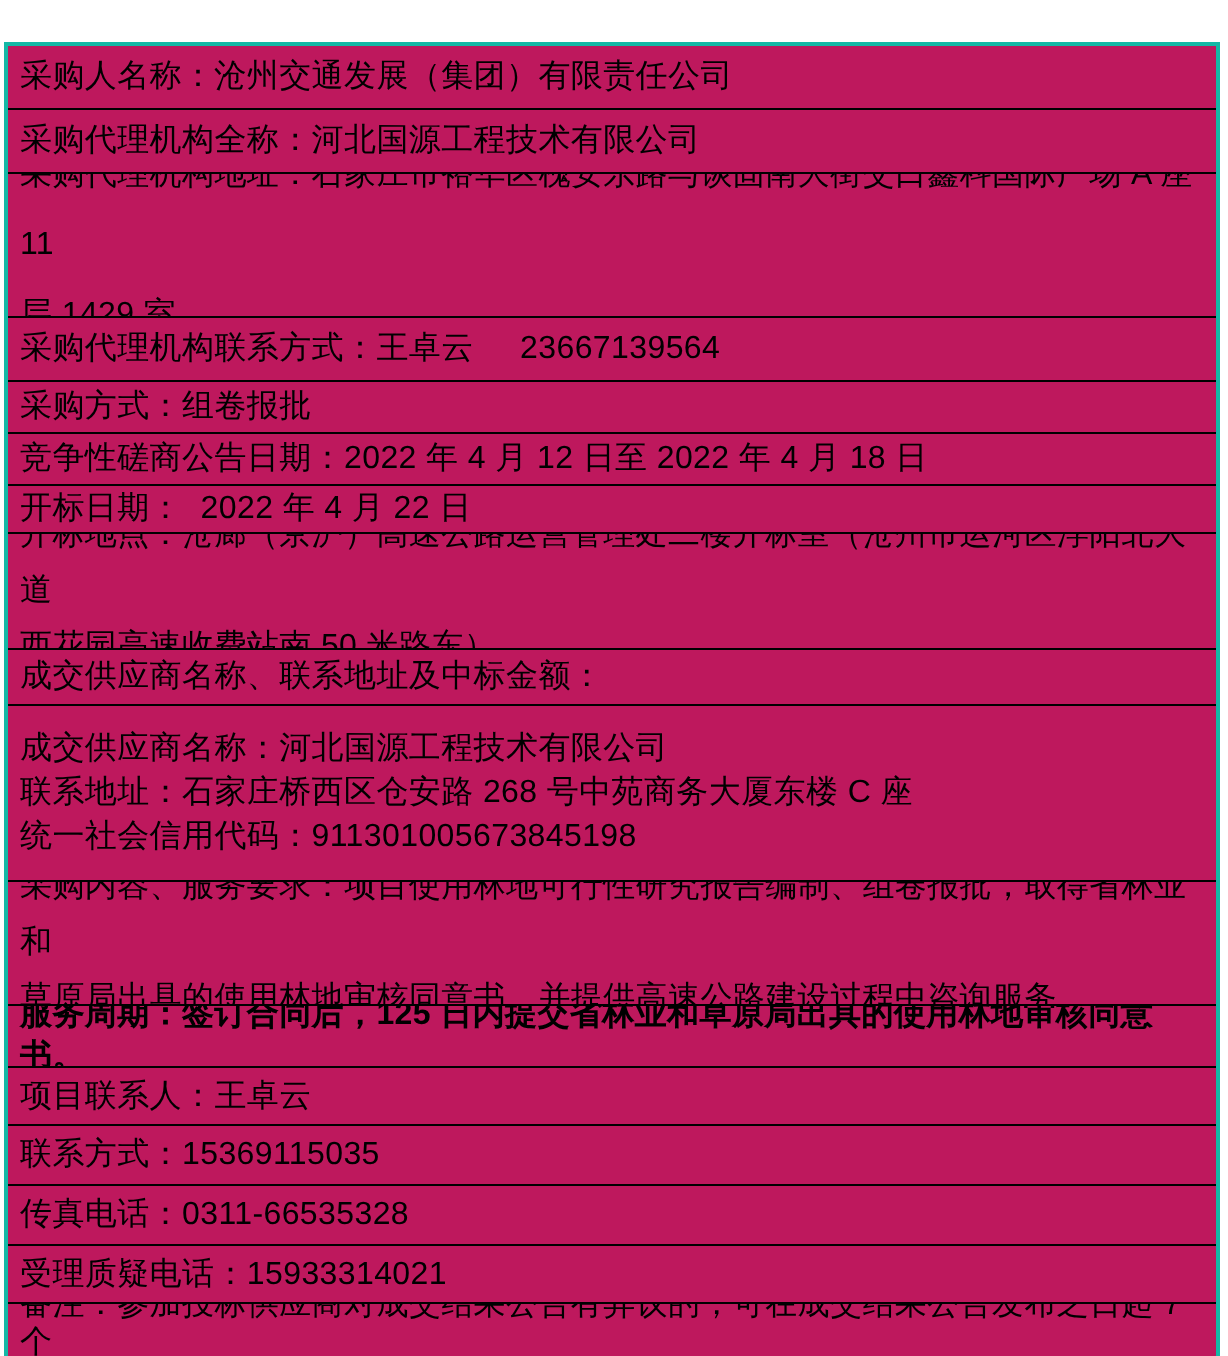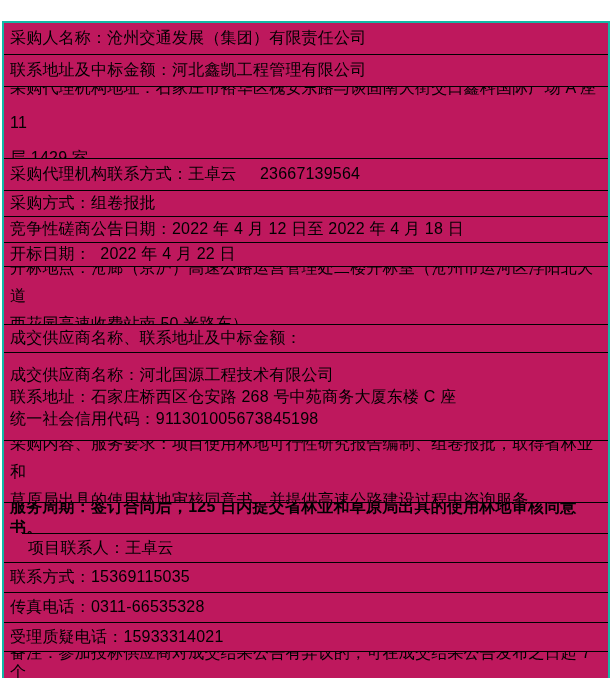--- a/index.html
+++ b/index.html
@@ -44,35 +44,35 @@
   .r2  { height: 72px; } .r2  .line { line-height: 35px; }
   .r3  { height: 32px; }
   .r4  { height: 26px; }
   .r5  { height: 26px; }
   .r6  { height: 24px; }
   .r7  { height: 58px; } .r7  .line { line-height: 28px; }
   .r8  { height: 28px; }
   .r9  { height: 88px; } .r9  .line { line-height: 22px; }
   .r10 { height: 62px; } .r10 .line { line-height: 28px; }
   .r11 { height: 31px; font-weight: bold; }
-  .r12 { height: 29px; margin-left: 18px; }
+  .r12 { height: 29px; }
   .r13 { height: 30px; }
   .r14 { height: 30px; }
   .r15 { height: 29px; }
   .r16 { height: 39px; } .r16 .line { line-height: 19px; }
 </style>
 </head>
 <body>
 
 <div class="doc-table" id="doc-table">
     <div class="row r0">
       <div class="line">采购人名称：沧州交通发展（集团）有限责任公司</div>
     </div>
     <div class="row r1">
-      <div class="line">联系地址及中标金额：河北鑫凯工程管理有限公司</div>
+      <div class="line">采购代理机构全称：河北国源工程技术有限公司</div>
     </div>
     <div class="row r2">
       <div class="line">采购代理机构地址：石家庄市裕华区槐安东路与谈固南大街交口鑫科国际广场 A 座 11</div>
       <div class="line">层 1429 室</div>
     </div>
     <div class="row r3">
       <div class="line">采购代理机构联系方式：王卓云     23667139564</div>
     </div>
     <div class="row r4">
       <div class="line">采购方式：组卷报批</div>

